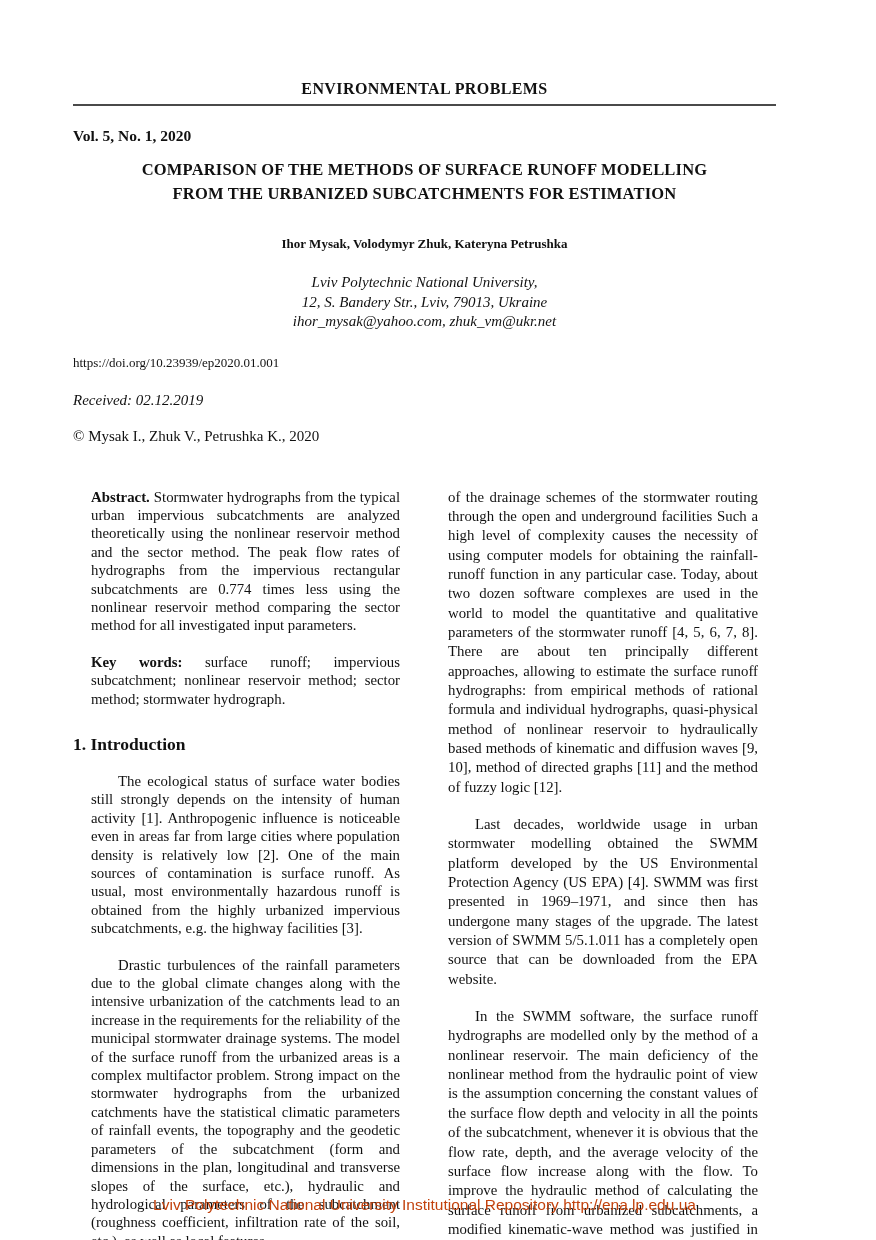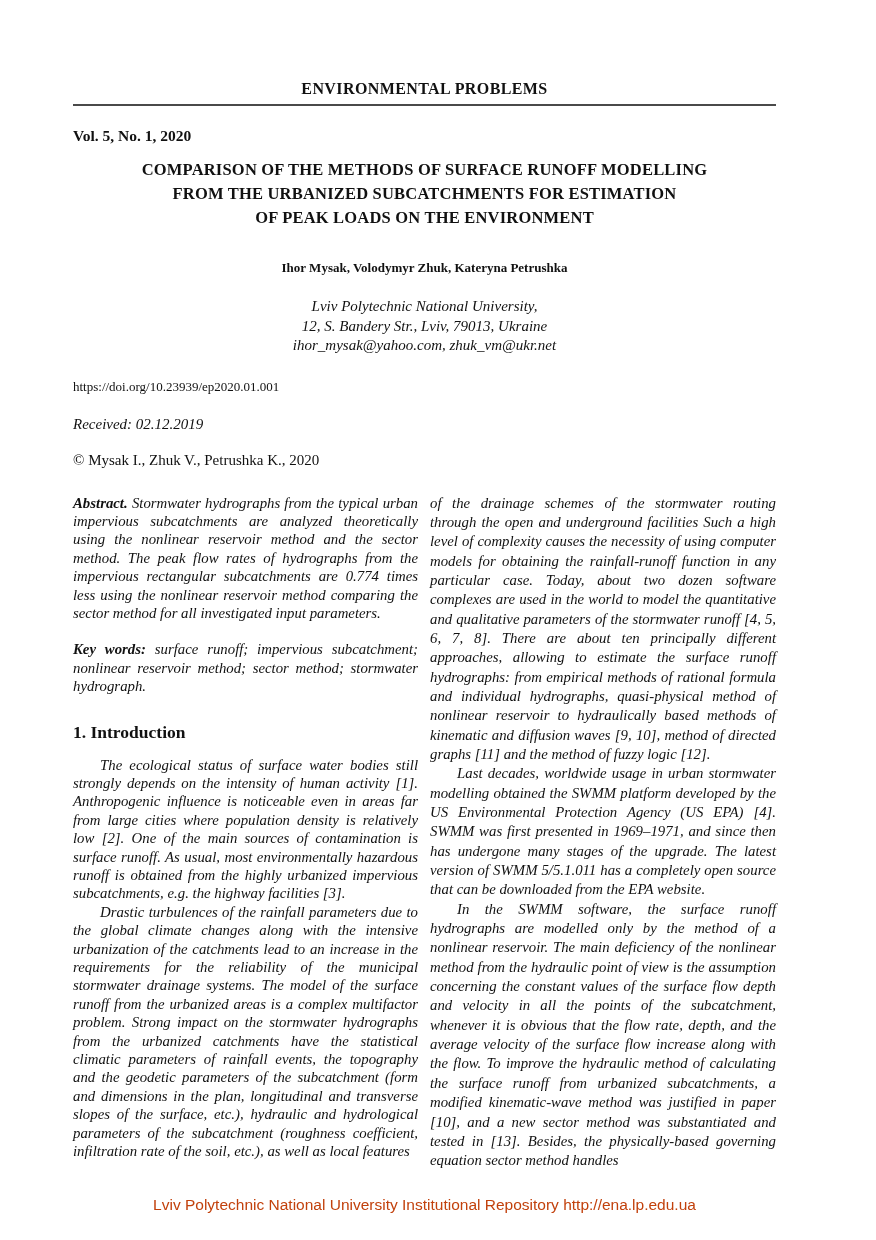--- a/index.html
+++ b/index.html
@@ -72,21 +72,21 @@
     line-height: 18px;
   }
   .columns {
     display: flex;
     gap: 12px;
     margin-top: 25px;
   }
   .col { font-size: 14.8px; text-align: justify; }
   .col-left { width: 345px; line-height: 18.4px; }
   .col-right { flex: 1; line-height: 19.35px; }
-  .col p { margin: 0; font-style: italic; }
+  .col p { margin: 18px; }
   .col p.indent { text-indent: 27px; }
   .run-in-label { font-weight: bold; }
   .keywords-para { margin-top: 18px !important; }
   .section-heading {
     font-weight: bold;
     font-size: 17.5px;
     line-height: 20px;
     margin: 26px 0 14px 0;
     text-align: left;
   }
@@ -109,21 +109,20 @@
   <div class="content">
 
     <div class="journal-header">ENVIRONMENTAL PROBLEMS</div>
     <hr class="header-rule">
 
     <div class="vol-line">Vol. 5, No. 1, 2020</div>
 
     <div class="paper-title">
       <div>COMPARISON OF THE METHODS OF SURFACE RUNOFF MODELLING</div>
       <div>FROM THE URBANIZED SUBCATCHMENTS FOR ESTIMATION</div>
-      <div>OF PEAK LOADS ON THE ENVIRONMENT</div>
     </div>
 
     <div class="authors">Ihor Mysak, Volodymyr Zhuk, Kateryna Petrushka</div>
 
     <div class="affiliation">
       <div>Lviv Polytechnic National University,</div>
       <div>12, S. Bandery Str., Lviv, 79013, Ukraine</div>
       <div>ihor_mysak@yahoo.com, zhuk_vm@ukr.net</div>
     </div>
 

